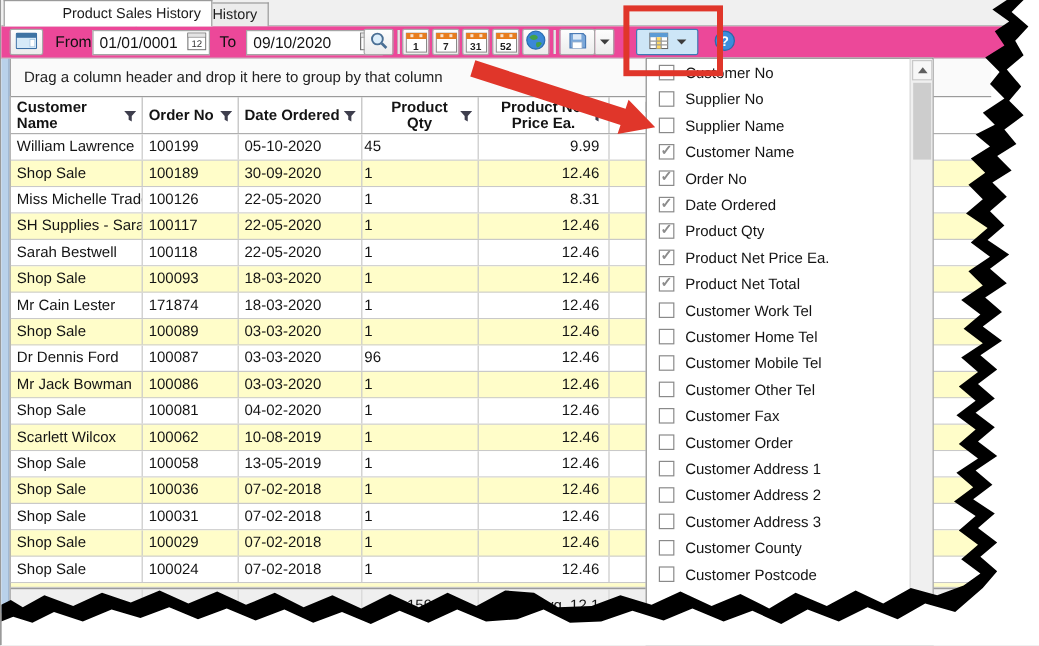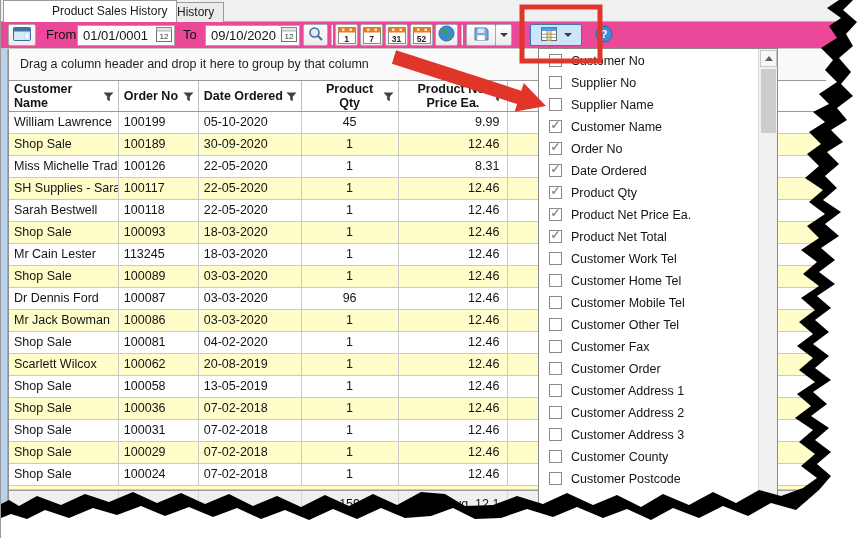--- a/index.html
+++ b/index.html
@@ -48,21 +48,21 @@
       box-sizing:border-box;line-height:14px;}
   .hc .hlbl{flex:1;padding:0 15px 0 5px;overflow:hidden;}
   .hc.c .hlbl{text-align:center;padding:0 13px;}
   .hc .fun{position:absolute;right:4px;top:10px;cursor:pointer;}
   .c0{width:110px;} .c1{width:80px;} .c2{width:103px;} .c3{width:97px;}
   .c4{width:110px;} .c5{width:130px;} .c6{width:188px;border-right:none;}
   .grow{display:flex;height:22px;border-bottom:1px solid #c9c9c9;box-sizing:border-box;background:#fff;}
   .grow.alt{background:var(--row-alt-yellow,#fffdc9);}
   .gc{border-right:1px solid #c9c9c9;box-sizing:border-box;line-height:21px;white-space:nowrap;
       overflow:hidden;padding:0 4px 0 5px;}
-  .gc.num{text-align:center;padding:0 2px;}
+  .gc.num{padding:0 2px;}
   .gc.rt{text-align:right;padding-right:8px;}
   .sliver{height:4px;background:var(--row-alt-yellow,#fffdc9);border-bottom:1px solid #c9c9c9;box-sizing:border-box;}
   .gfoot{display:flex;height:27px;background:#efefef;border-top:1px solid #9b9b9b;box-sizing:border-box;}
   .fc{box-sizing:border-box;line-height:26px;border-right:1px solid #d6d6d6;white-space:nowrap;overflow:hidden;}
   .fc.num{text-align:center;}
   .fc.rt{text-align:right;padding-right:8px;}
 
   .left-strip{position:absolute;left:0;top:49px;width:7px;height:462px;background:var(--left-strip-blue,#b9d1ea);
               border-right:1px solid #93a9c4;box-sizing:border-box;}
 
@@ -114,21 +114,21 @@
       <span class="dval">01/01/0001</span>
       <span>
         <svg width="16" height="15">
             <rect x="0.5" y="0.5" width="15" height="14" fill="#fff" stroke="#707070"></rect>
             <rect x="0.5" y="0.5" width="15" height="3.5" fill="#e4e4e4" stroke="#707070" stroke-width="0.5"></rect>
             <text x="8" y="12" font-size="8" text-anchor="middle" fill="#333">12</text>
           </svg>
       </span>
     </div>
     <span class="tlabel" style="left:182px;">To</span>
-    <div class="dateinput" style="left:204px;width:95px;">
+    <div class="dateinput" style="left:204px;width:114px;">
       <span class="dval">09/10/2020</span>
       <span>
         <svg width="16" height="15">
             <rect x="0.5" y="0.5" width="15" height="14" fill="#fff" stroke="#707070"></rect>
             <rect x="0.5" y="0.5" width="15" height="3.5" fill="#e4e4e4" stroke="#707070" stroke-width="0.5"></rect>
             <text x="8" y="12" font-size="8" text-anchor="middle" fill="#333">12</text>
           </svg>
       </span>
     </div>
     <button class="tbtn" style="left:302px;width:25px;">
@@ -326,21 +326,21 @@
         <div class="gc c0">Shop Sale</div>
         <div class="gc c1">100093</div>
         <div class="gc c2">18-03-2020</div>
         <div class="gc c3 num">1</div>
         <div class="gc c4 rt">12.46</div>
         <div class="gc c5"></div>
         <div class="gc c6"></div>
       </div>
         <div class="grow">
         <div class="gc c0">Mr Cain Lester</div>
-        <div class="gc c1">113245</div>
+        <div class="gc c1">171874</div>
         <div class="gc c2">18-03-2020</div>
         <div class="gc c3 num">1</div>
         <div class="gc c4 rt">12.46</div>
         <div class="gc c5"></div>
         <div class="gc c6"></div>
       </div>
         <div class="grow alt">
         <div class="gc c0">Shop Sale</div>
         <div class="gc c1">100089</div>
         <div class="gc c2">03-03-2020</div>
@@ -372,21 +372,21 @@
         <div class="gc c1">100081</div>
         <div class="gc c2">04-02-2020</div>
         <div class="gc c3 num">1</div>
         <div class="gc c4 rt">12.46</div>
         <div class="gc c5"></div>
         <div class="gc c6"></div>
       </div>
         <div class="grow alt">
         <div class="gc c0">Scarlett Wilcox</div>
         <div class="gc c1">100062</div>
-        <div class="gc c2">20-08-2019</div>
+        <div class="gc c2">10-08-2019</div>
         <div class="gc c3 num">1</div>
         <div class="gc c4 rt">12.46</div>
         <div class="gc c5"></div>
         <div class="gc c6"></div>
       </div>
         <div class="grow">
         <div class="gc c0">Shop Sale</div>
         <div class="gc c1">100058</div>
         <div class="gc c2">13-05-2019</div>
         <div class="gc c3 num">1</div>

